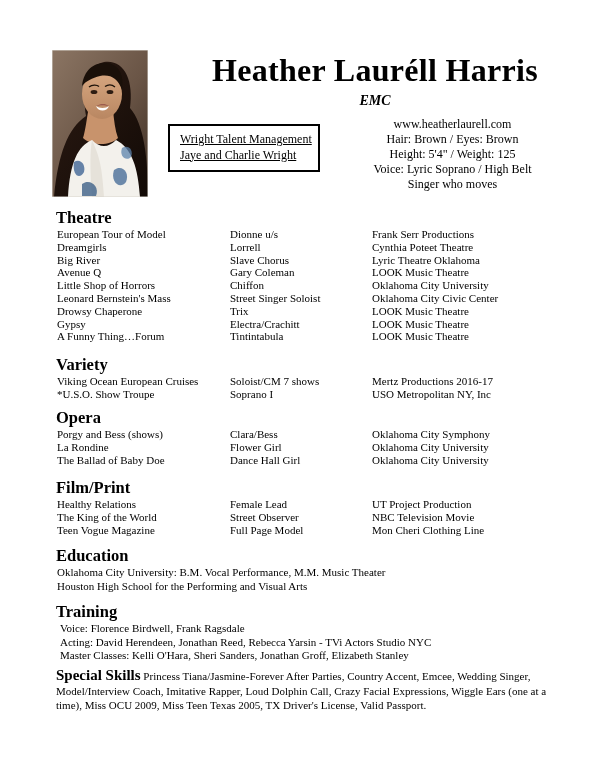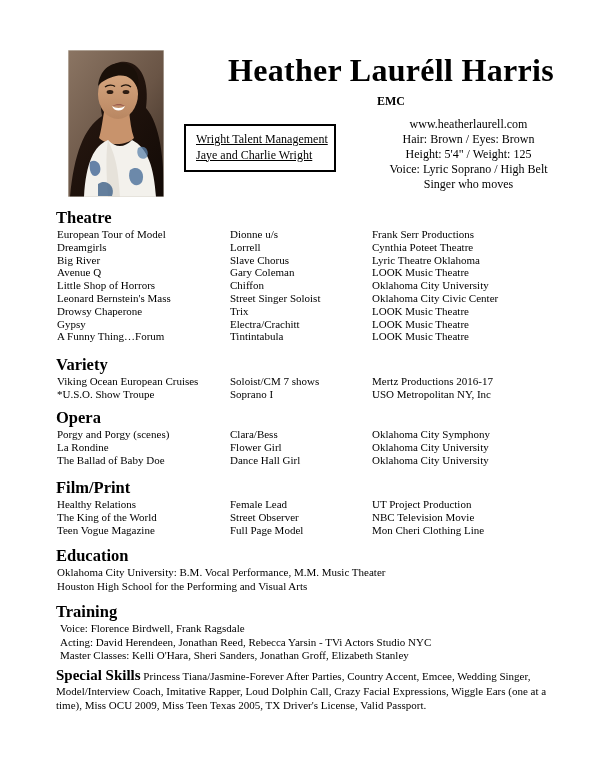--- a/index.html
+++ b/index.html
@@ -12,21 +12,21 @@
     height: 772px;
     position: relative;
     font-family: "Liberation Serif", "DejaVu Serif", serif;
     color: #000000;
     overflow: hidden;
   }
 
   
   .header {
     position: absolute;
-    left: 16px; top: 0;
+    left: 0; top: 0;
     width: 492px;
     height: 205px;
   }
   .headshot {
     position: absolute;
     left: 52px; top: 50px;
     width: 96px; height: 147px;
     overflow: hidden;
     background: #6d5a4c;
   }
@@ -42,23 +42,24 @@
     font-family: "Liberation Serif", "DejaVu Serif", serif;
     font-weight: bold;
     font-size: 32px;
     line-height: 36px;
     letter-spacing: 0.3px;
     white-space: nowrap;
   }
   .union {
     font-family: "Liberation Serif", "DejaVu Serif", serif;
     font-weight: bold;
-    font-size: 12px;
+    font-size: 14px;
     line-height: 18px;
     margin-top: 4px;
+    font-style: italic;
   }
 
   .agency-box {
     position: absolute;
     left: 168px; top: 124px;
     width: 152px;
     border: 2.5px solid #000;
     padding: 6px 8px 7px 10px;
     box-sizing: border-box;
   }
@@ -256,21 +257,21 @@
         <span class="c2">Soprano I</span>
         <span class="c3">USO Metropolitan NY, Inc</span>
       </div>
   </div>
 </div>
 
 <div class="section" style="top:408px;">
   <div class="section-title">Opera</div>
   <div class="rows">
     <div class="row">
-        <span class="c1">Porgy and Porgy (scenes)</span>
+        <span class="c1">Porgy and Bess (shows)</span>
         <span class="c2">Clara/Bess</span>
         <span class="c3">Oklahoma City Symphony</span>
       </div>
     <div class="row">
         <span class="c1">La Rondine</span>
         <span class="c2">Flower Girl</span>
         <span class="c3">Oklahoma City University</span>
       </div>
     <div class="row">
         <span class="c1">The Ballad of Baby Doe</span>

